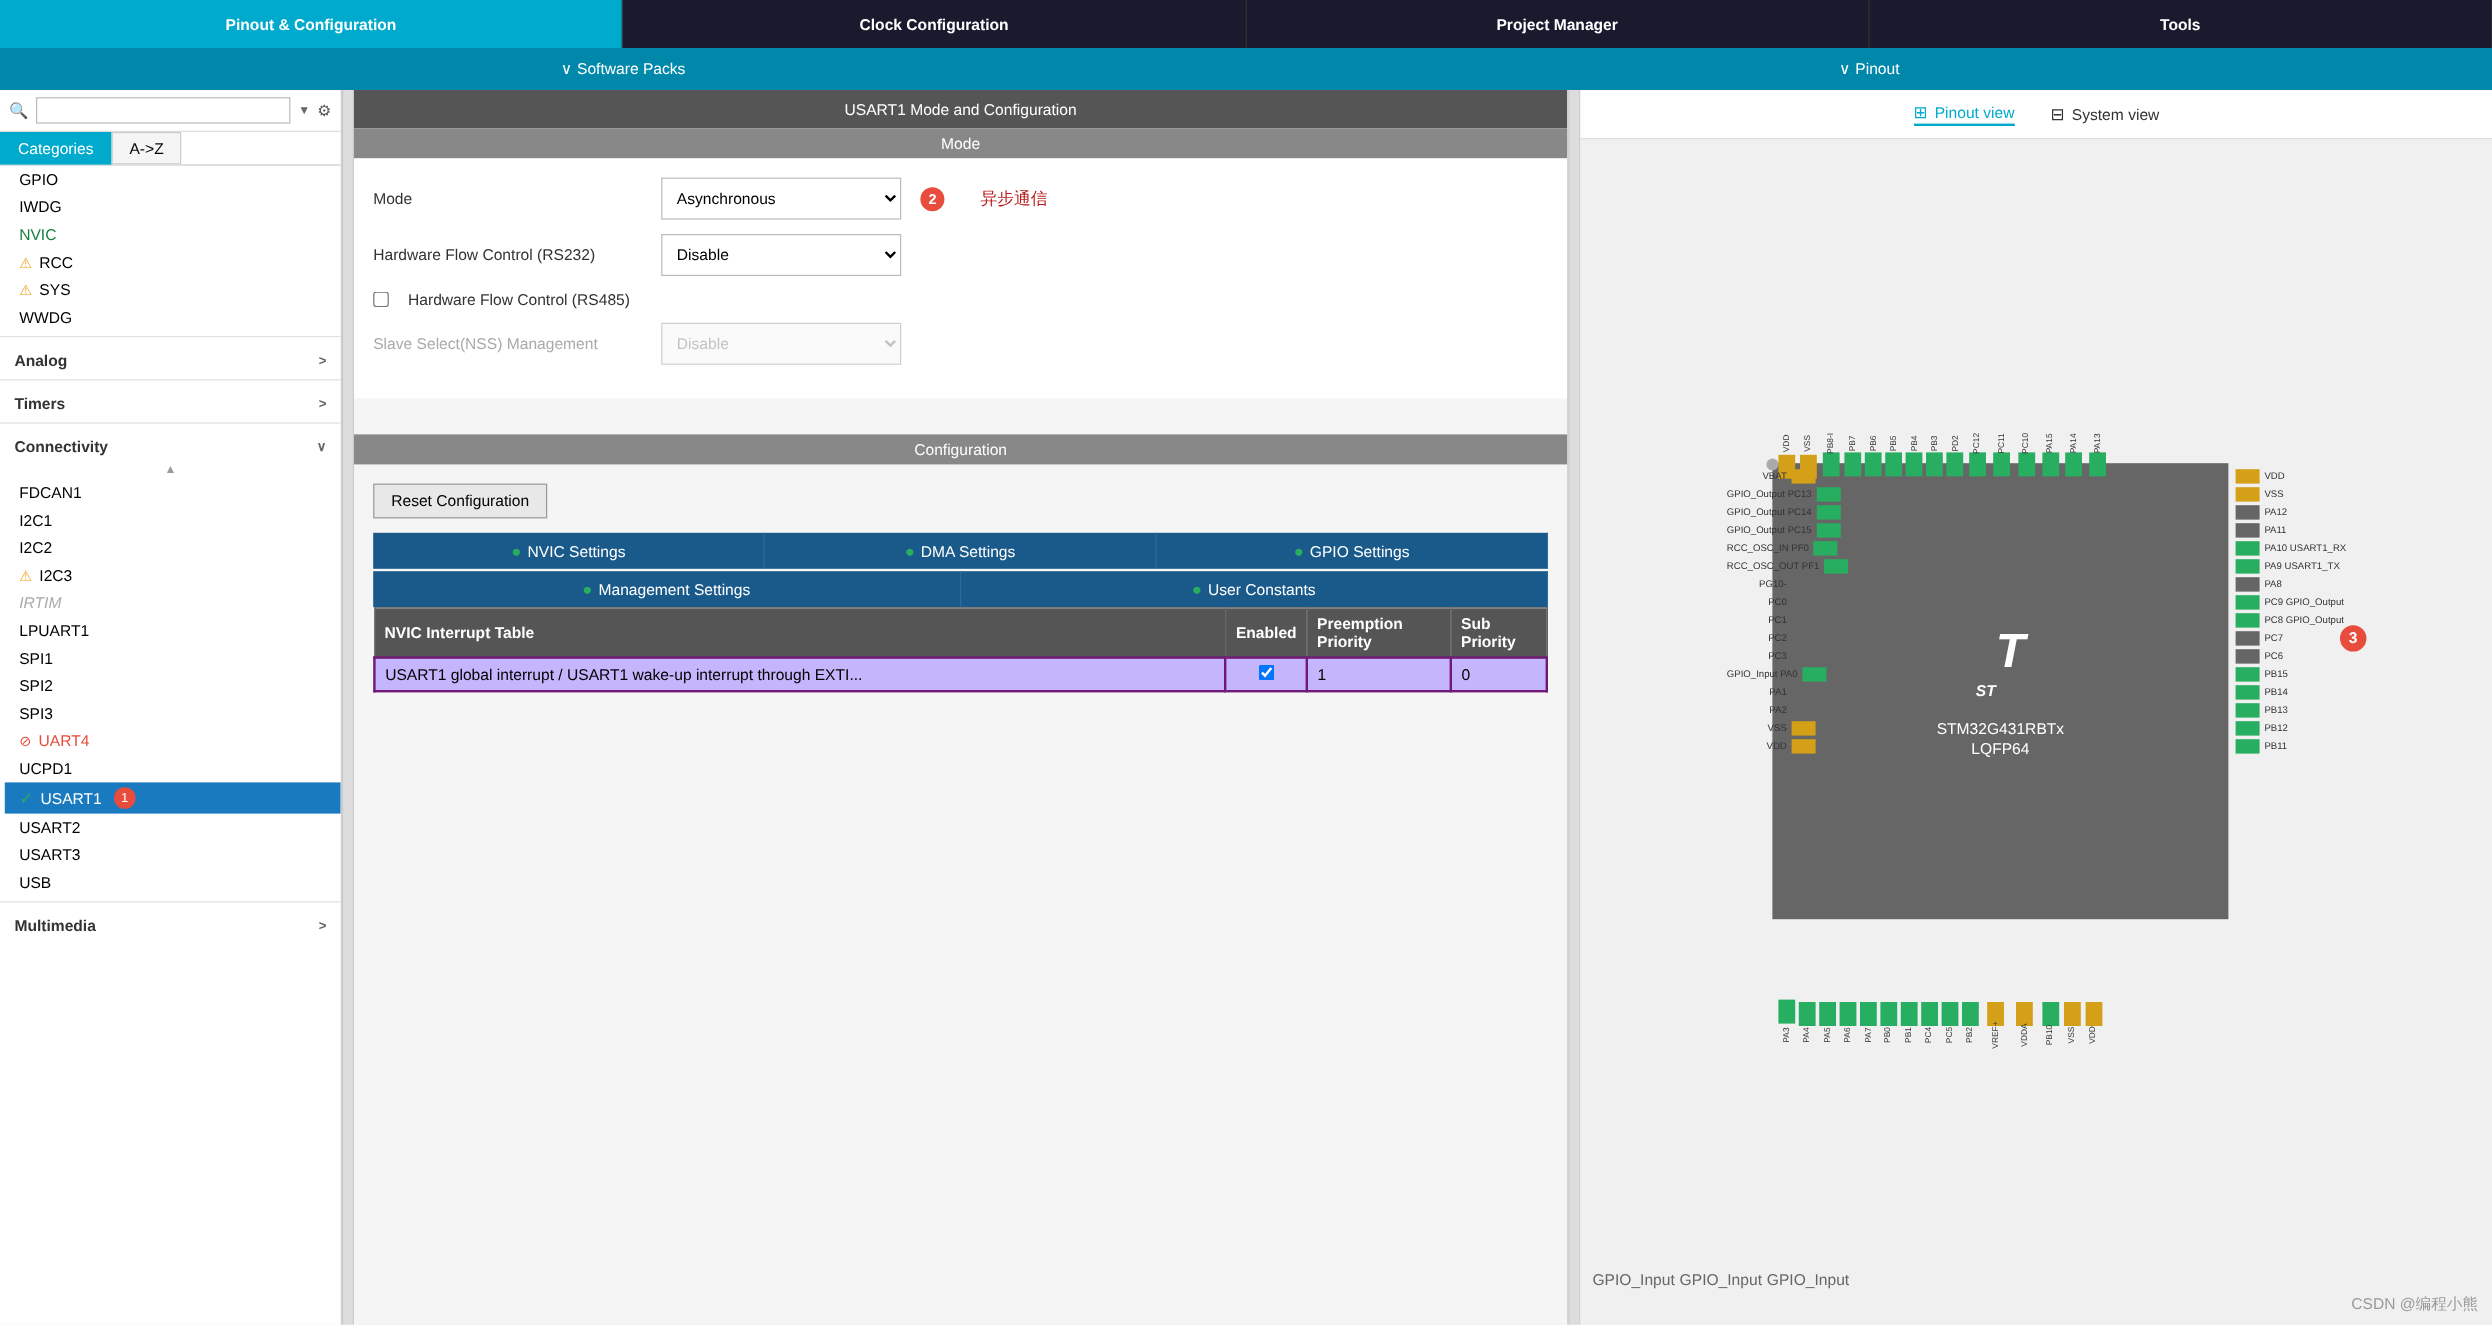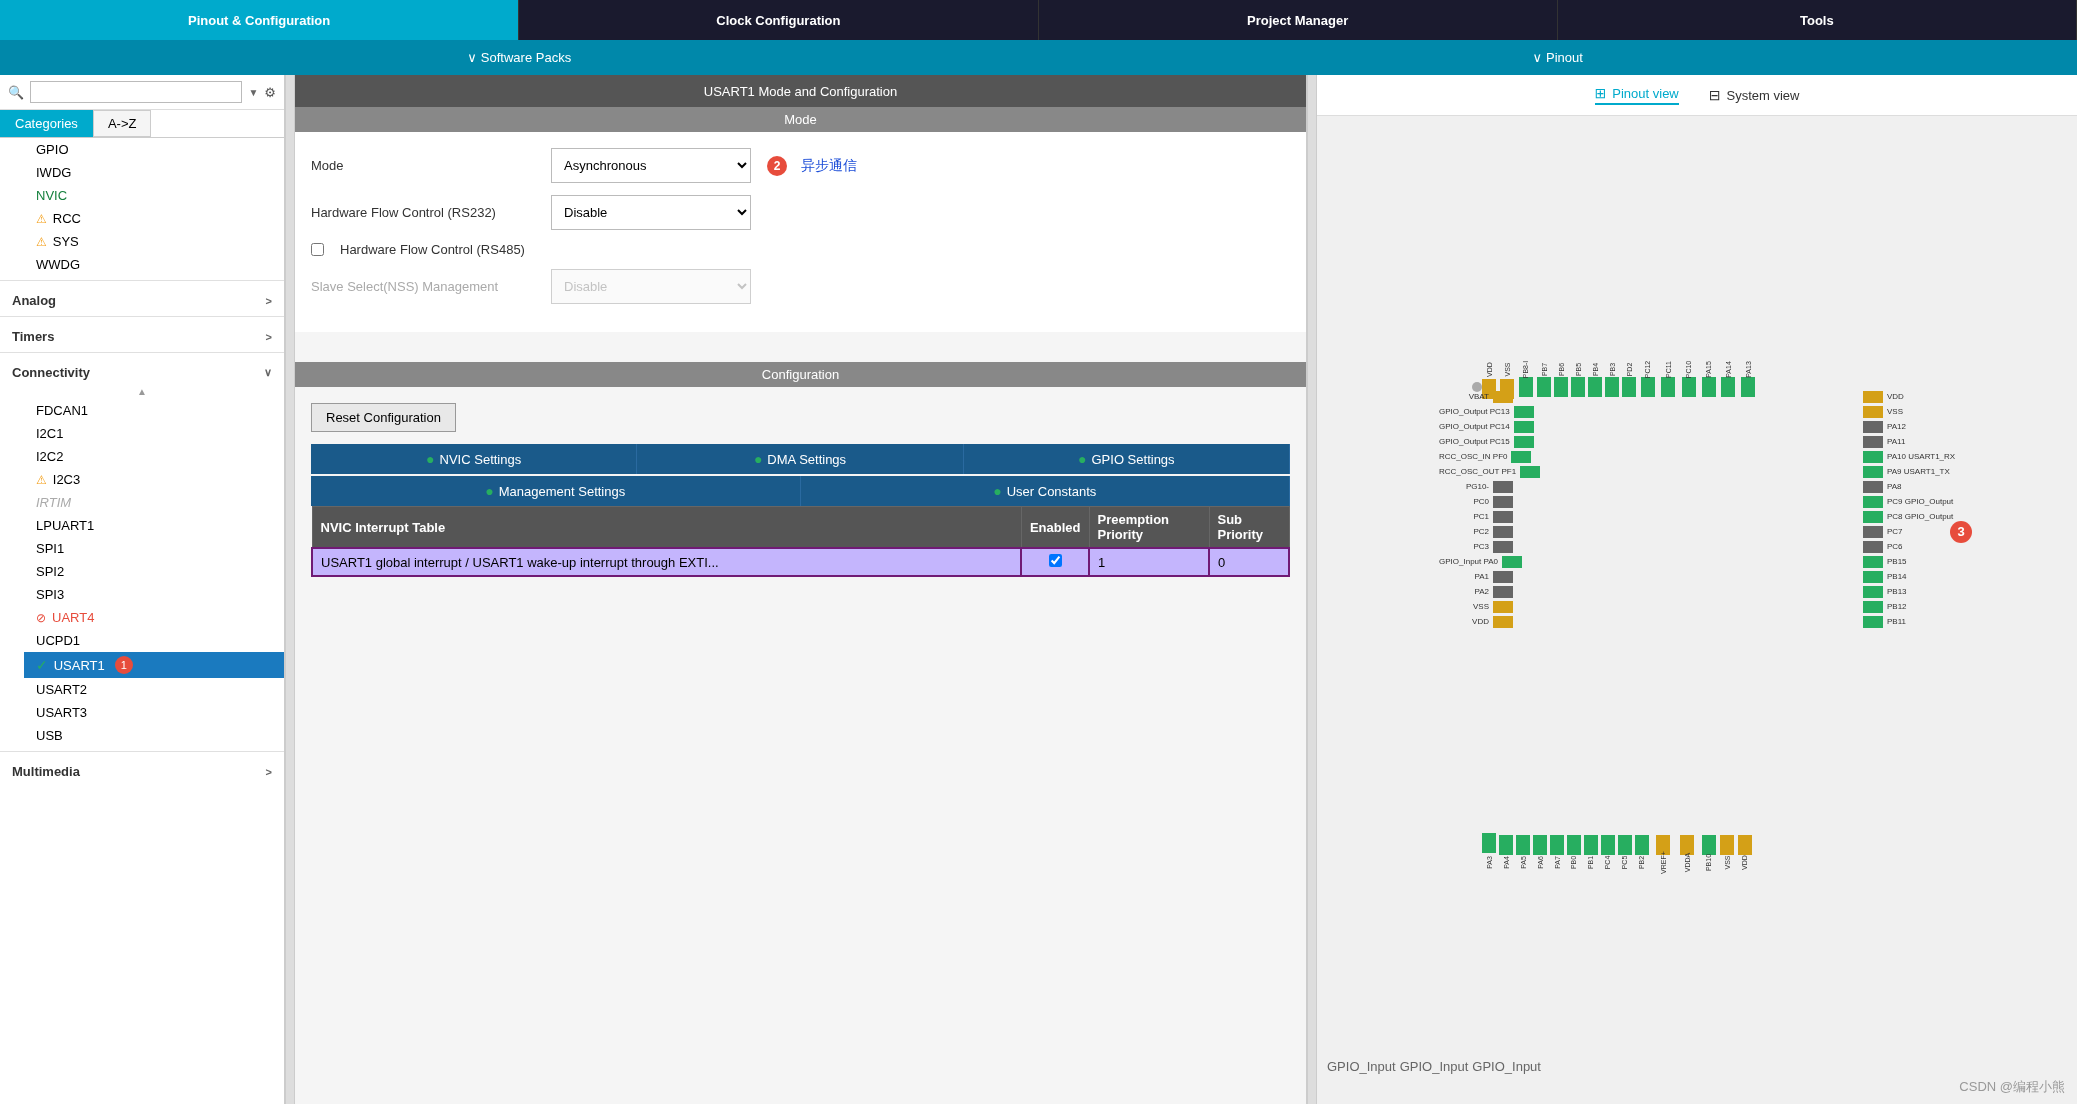--- a/index.html
+++ b/index.html
@@ -27,36 +27,36 @@
     .sidebar-tabs { display: flex; border-bottom: 1px solid #ccc; }
     .sidebar-tab { padding: 5px 14px; cursor: pointer; font-size: 12px; border: 1px solid #ccc; background: #f5f5f5; }
     .sidebar-tab.active { background: #00aacc; color: white; border-color: #00aacc; }
     .sidebar-content { flex: 1; overflow-y: auto; }
     .sidebar-item { padding: 4px 12px; cursor: pointer; display: flex; align-items: center; gap: 6px; }
     .sidebar-item.active { background: #1a7abf; color: white; }
     .sidebar-item.active .badge { background: #e74c3c; color: white; border-radius: 50%; width: 18px; height: 18px; display: flex; align-items: center; justify-content: center; font-size: 11px; margin-left: 4px; }
     .sidebar-section { padding: 8px 12px 4px 12px; font-weight: bold; color: #333; display: flex; align-items: center; justify-content: space-between; cursor: pointer; }
     .sidebar-section .chevron { font-size: 11px; color: #666; }
     .sidebar-divider { height: 1px; background: #e0e0e0; margin: 4px 0; }
-    .sidebar-sub-items { padding-left: 24px; }
+    .sidebar-sub-items { padding-left: 4px; }
     .warning-icon { color: #f39c12; font-size: 12px; }
     .disabled-item { color: #aaa; }
 
     
     .center-panel { flex: 1; background: #f5f5f5; overflow-y: auto; border-right: 1px solid #ccc; }
     .panel-title { background: #555; color: white; text-align: center; padding: 8px; font-size: 14px; }
     .section-header { background: #888; color: white; text-align: center; padding: 5px; font-size: 13px; }
     .config-form { background: white; padding: 16px; margin: 0; }
     .form-row { display: flex; align-items: center; margin-bottom: 12px; gap: 10px; }
     .form-label { min-width: 230px; color: #333; font-size: 13px; }
     .form-label.disabled { color: #aaa; }
     .form-select { border: 1px solid #bbb; padding: 8px 8px; font-size: 13px; min-width: 200px; background: white; }
     .form-select.disabled { color: #aaa; background: #f9f9f9; }
     .badge-2 { background: #e74c3c; color: white; border-radius: 50%; width: 20px; height: 20px; display: inline-flex; align-items: center; justify-content: center; font-size: 12px; font-weight: bold; margin-left: 6px; }
-    .chinese-text { color: #1d4ed8; font-size: 14px; margin-left: 4px; }
+    .chinese-text { color: #b91c1c; font-size: 14px; margin-left: 20px; }
     .form-checkbox { margin-right: 6px; }
     .config-bottom { padding: 16px; }
     .reset-btn { border: 1px solid #999; background: #e8e8e8; padding: 6px 14px; cursor: pointer; font-size: 13px; }
     .tabs-row { display: flex; background: #1a5a8a; }
     .tabs-row-2 { display: flex; background: #1a5a8a; margin-top: 2px; }
     .tab-btn { flex: 1; display: flex; align-items: center; justify-content: center; padding: 7px 4px; color: white; font-size: 13px; cursor: pointer; border-right: 1px solid #2a6aa0; gap: 5px; }
     .tab-check { color: #27ae60; font-size: 14px; }
     .nvic-table { width: 100%; border-collapse: collapse; font-size: 12px; }
     .nvic-table th { background: #555; color: white; padding: 5px 8px; text-align: left; border: 1px solid #666; }
     .nvic-table td { padding: 5px 8px; border: 2px solid #701a75; background: #c4b5fd; }
@@ -370,20 +370,31 @@
       </div>
       <div class="view-tab">
         <span class="view-tab-icon">⊟</span>
         <span>System view</span>
       </div>
     </div>
 
     <div class="chip-area">
       <div style="position:relative; width:640px; height:640px;">
 
+        <div style="position:absolute; top:100px; left:100px; width:380px; height:380px; background:#666; display:flex; flex-direction:column; align-items:center; justify-content:center;">
+          <div style="color:white; font-size:70px; font-weight:bold; font-style:italic; line-height:1;">
+            <span>ST</span><span style="font-size:40px; vertical-align:super;">T</span>
+          </div>
+          <div style="color:white; font-size:15px; margin-top:8px;">
+            <span>STM32G431RBTx</span>
+          </div>
+          <div style="color:white; font-size:13px;">
+            <span>LQFP64</span>
+          </div>
+        </div>
 
         <div style="position:absolute; top:80px; left:105px; display:flex; gap:3px;">
 
           <div style="display:flex; flex-direction:column; align-items:center; gap:2px;">
             <div style="font-size:7px; color:#333; transform:rotate(-90deg); white-space:nowrap; margin-bottom:4px;">VDD</div>
             <div style="width:14px; height:20px; background:#d4a017;"></div>
           </div>
           <div style="display:flex; flex-direction:column; align-items:center; gap:2px;">
             <div style="font-size:7px; color:#333; transform:rotate(-90deg); white-space:nowrap; margin-bottom:4px;">VSS</div>
             <div style="width:14px; height:20px; background:#d4a017;"></div>

